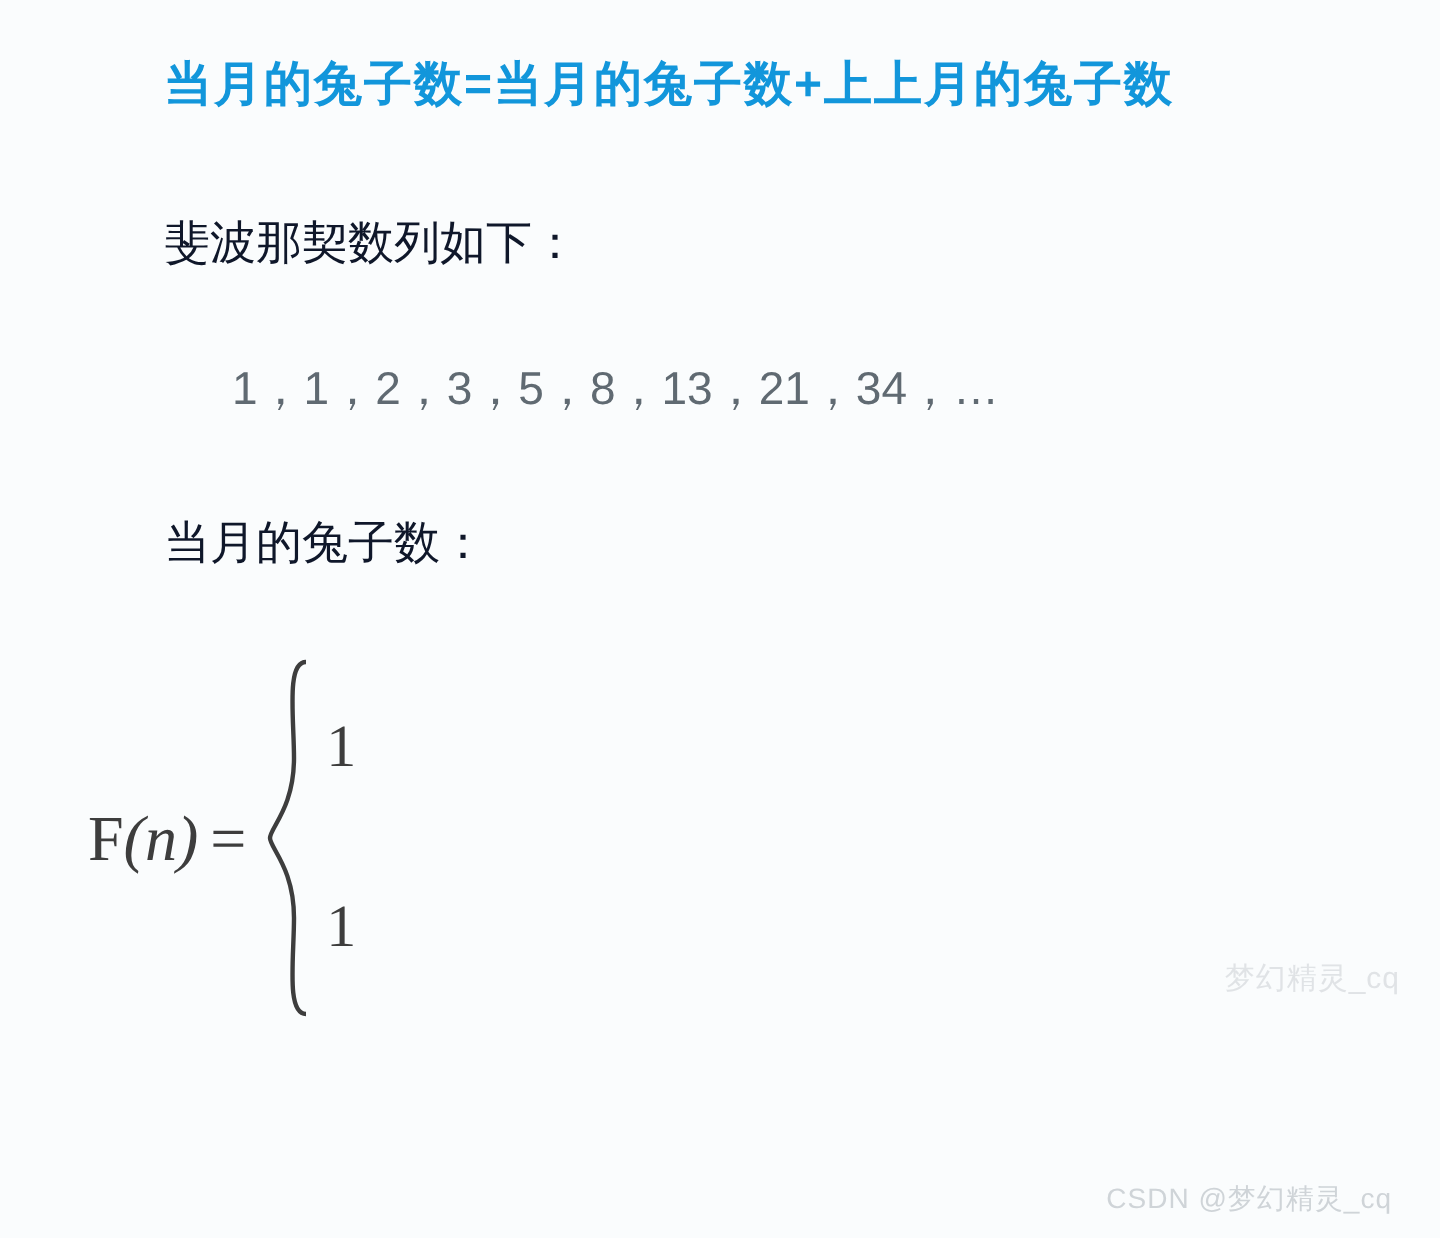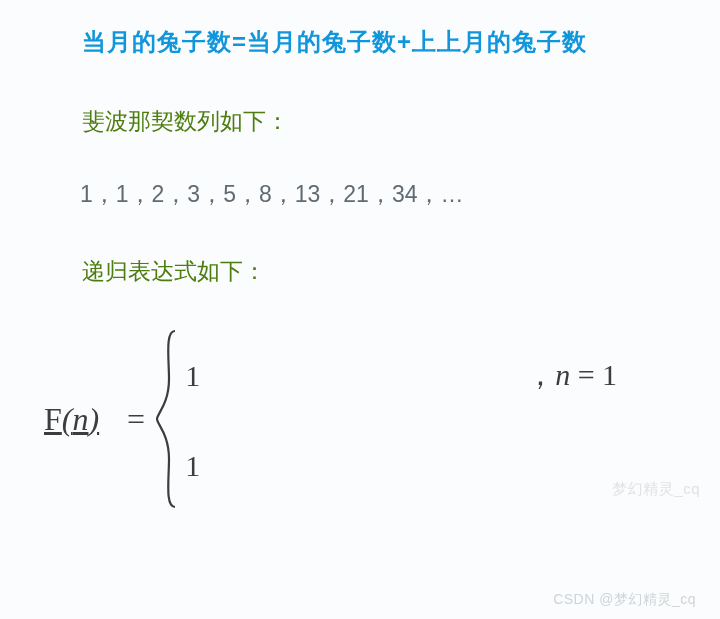--- a/index.html
+++ b/index.html
@@ -18,47 +18,46 @@
     }
     .title {
       color: #1296db;
       font-size: 24px;
       font-weight: bold;
       letter-spacing: 1px;
       margin-left: 50px;
       margin-bottom: 48px;
     }
     .desc {
-      color: #4d7c0f;
+      color: #0f172a;
       font-size: 23px;
       margin-left: 50px;
       margin-bottom: 42px;
     }
     .seq {
       color: #606a72;
       font-size: 23px;
-      margin-left: 48px;
+      margin-left: 84px;
       letter-spacing: 0px;
       word-spacing: 4px;
       margin-bottom: 46px;
     }
     .formula {
       display: flex;
       align-items: center;
       margin-left: 12px;
       margin-top: 8px;
       font-family: "Times New Roman", serif;
       color: #3d3d3d;
       position: relative;
     }
     .fn {
       font-size: 32px;
       font-style: italic;
-      margin-right: 22px;
-      text-decoration: underline;
+      margin-right: 0;
     }
     .fn .up {
       font-style: normal;
     }
     .eq {
       font-size: 32px;
       margin: 0 10px 0 6px;
     }
     .brace {
       font-size: 32px;
@@ -117,36 +116,35 @@
   </style>
 </head>
 <body>
 
 <div class="title">当月的兔子数=当月的兔子数+上上月的兔子数</div>
 
 <div class="desc">斐波那契数列如下：</div>
 
 <div class="seq">1，1，2，3，5，8，13，21，34，…</div>
 
-<div class="desc">递归表达式如下：</div>
+<div class="desc">当月的兔子数：</div>
 
 <div class="formula">
   <span class="fn">
     <span class="up">F</span>(<span>n</span>)
   </span>
   <span class="eq">=</span>
   <span class="brace">
     <svg viewBox="0 0 24 180" preserveAspectRatio="none">
       <path d="M20 2 C10 2 14 30 14 50 C14 75 2 85 2 90 C2 95 14 105 14 130 C14 150 10 178 20 178" fill="none" stroke="#3d3d3d" stroke-width="2.2"></path>
     </svg>
   </span>
   <div class="cases">
     <div class="case-row">
       <span class="expr"><span class="n">1</span></span>
-      <span class="cond"><span class="n">，</span><span>n</span> <span class="n">= 1</span></span>
     </div>
     <div class="case-row">
       <span class="expr"><span class="n">1</span></span>
     </div>
   </div>
 </div>
 
 <div class="watermark2">梦幻精灵_cq</div>
 <div class="watermark">CSDN @梦幻精灵_cq</div>
 

